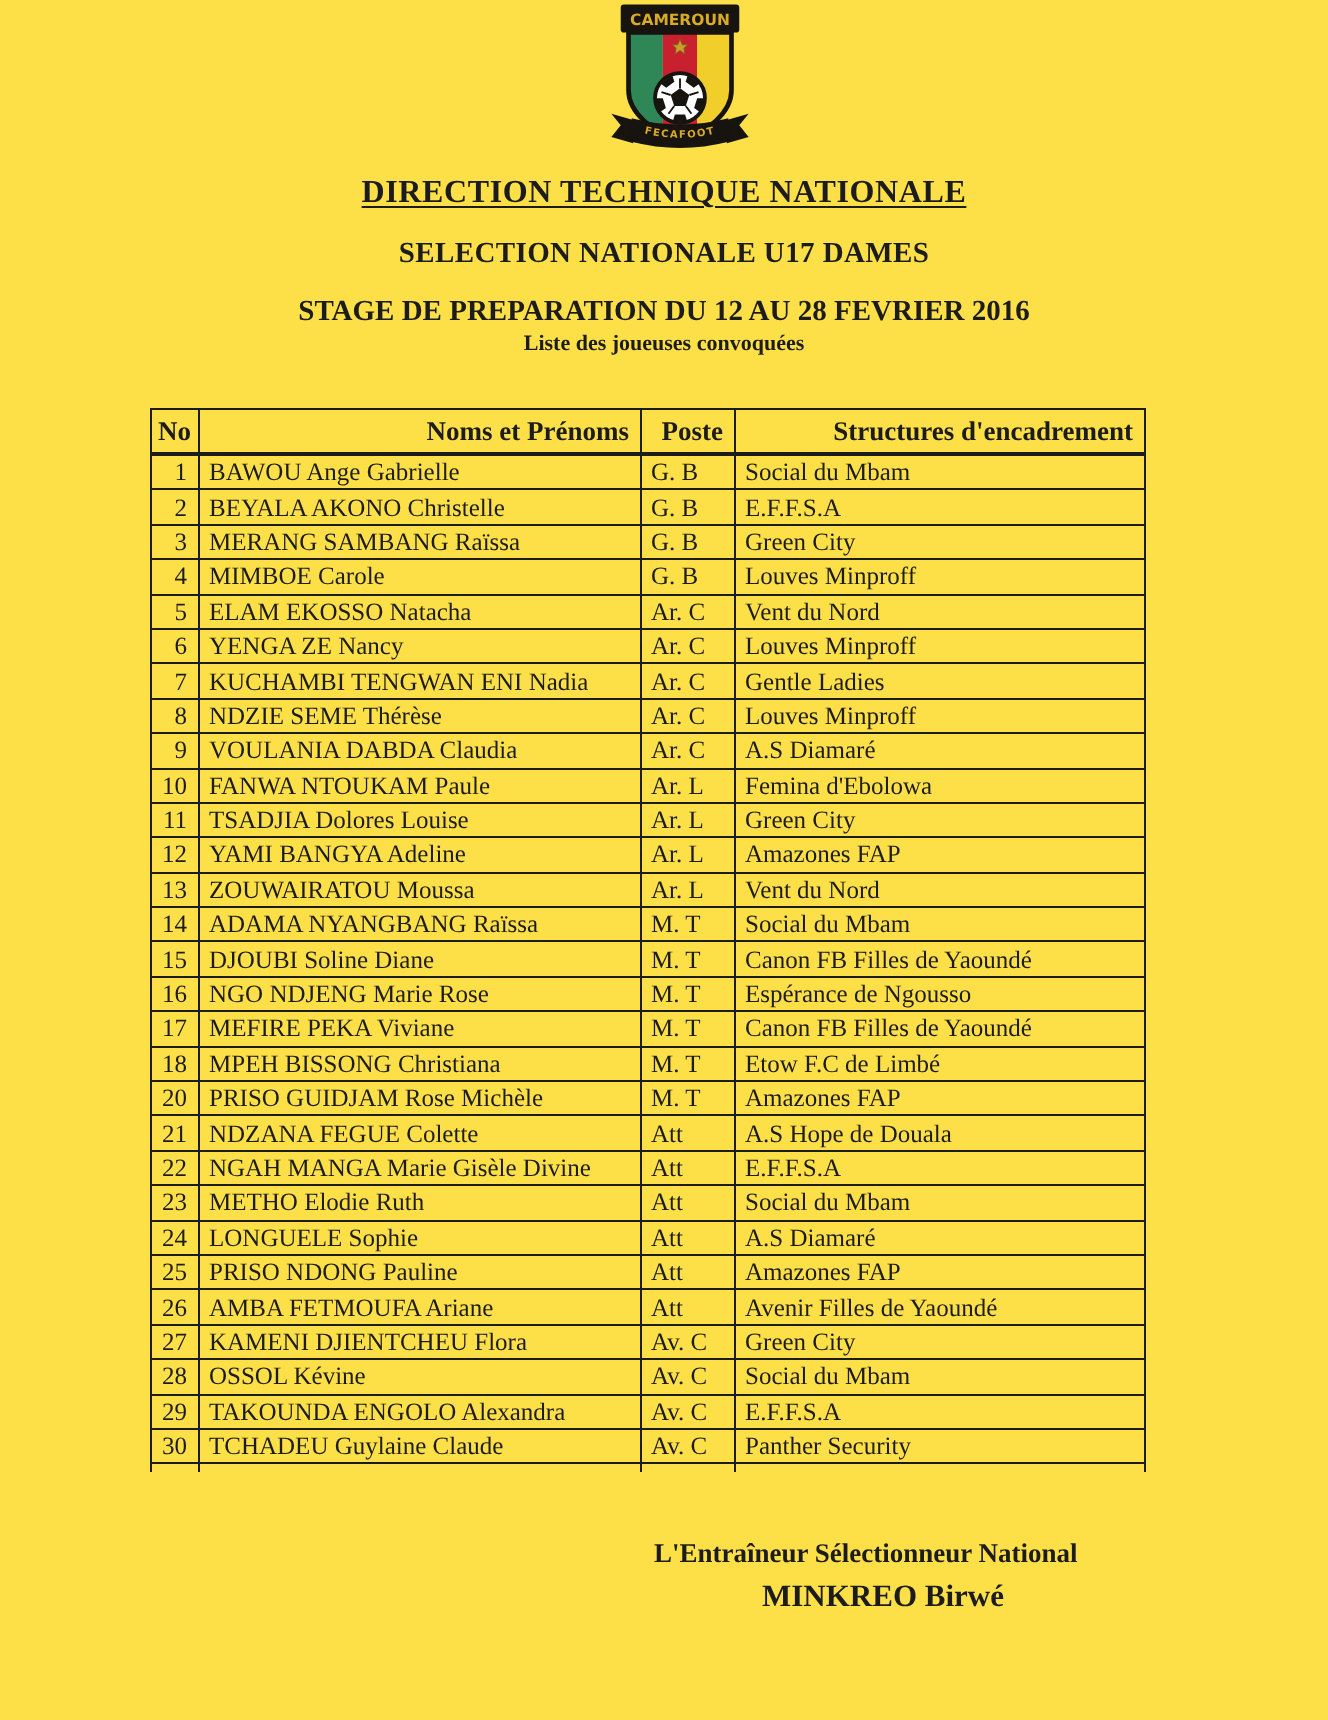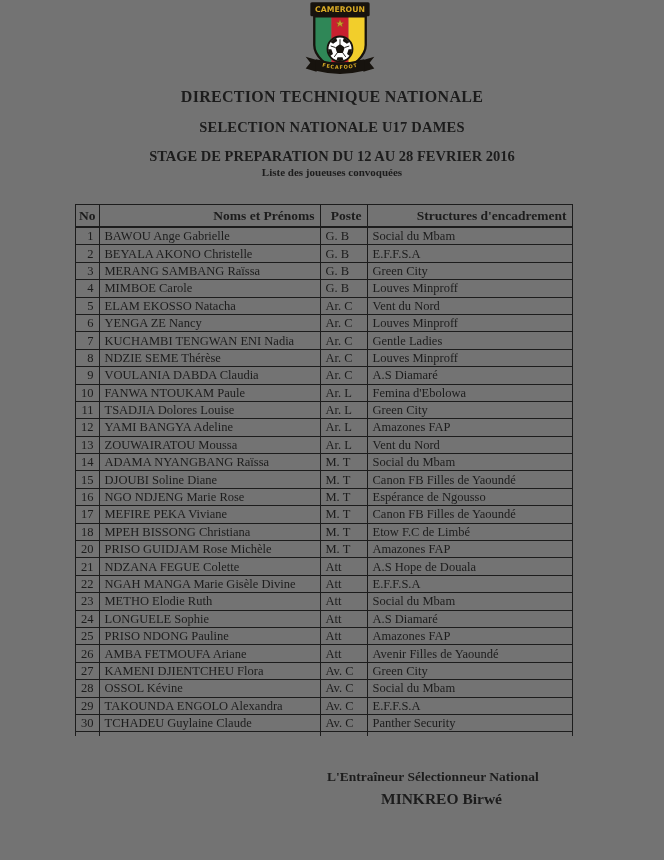--- a/index.html
+++ b/index.html
@@ -1,26 +1,26 @@
 <!DOCTYPE html>
 <html><head>
 <meta charset="utf-8">
 <style>
   html,body { margin:0; padding:0; background:#fff; }
   .page {
-    position:relative; width:664px; height:860px; background:#737373;
+    position:relative; width:664px; height:860px; background:#fde047;
     font-family:"Liberation Serif","DejaVu Serif",serif; color:#1c1c1c;
     overflow:hidden;
   }
   
   .logo { position:absolute; left:301px; top:2px; width:78px; height:80px; }
   .logo svg { display:block; width:100%; height:100%; }
   
   .title { position:absolute; left:0; width:100%; text-align:center; font-weight:bold; white-space:nowrap; }
-  .t1 { top:88px;  font-size:16px;   text-underline-offset:2px; letter-spacing:0.3px; }
+  .t1 { top:88px;  font-size:16px;   text-decoration:underline; text-underline-offset:2px; letter-spacing:0.3px; }
   .t2 { top:119px; font-size:14.5px; letter-spacing:0.2px; }
   .t3 { top:148px; font-size:14.5px; }
   .t4 { top:166px; font-size:11px; }
   
   table.players { position:absolute; left:75px; top:204px; border-collapse:collapse; table-layout:fixed; }
   table.players th, table.players td {
     border:1px solid #1c1c1c; padding:0 5px; white-space:nowrap; overflow:hidden;
   }
   table.players thead th {
     font-size:13.5px; font-weight:bold; text-align:right; height:21px;

